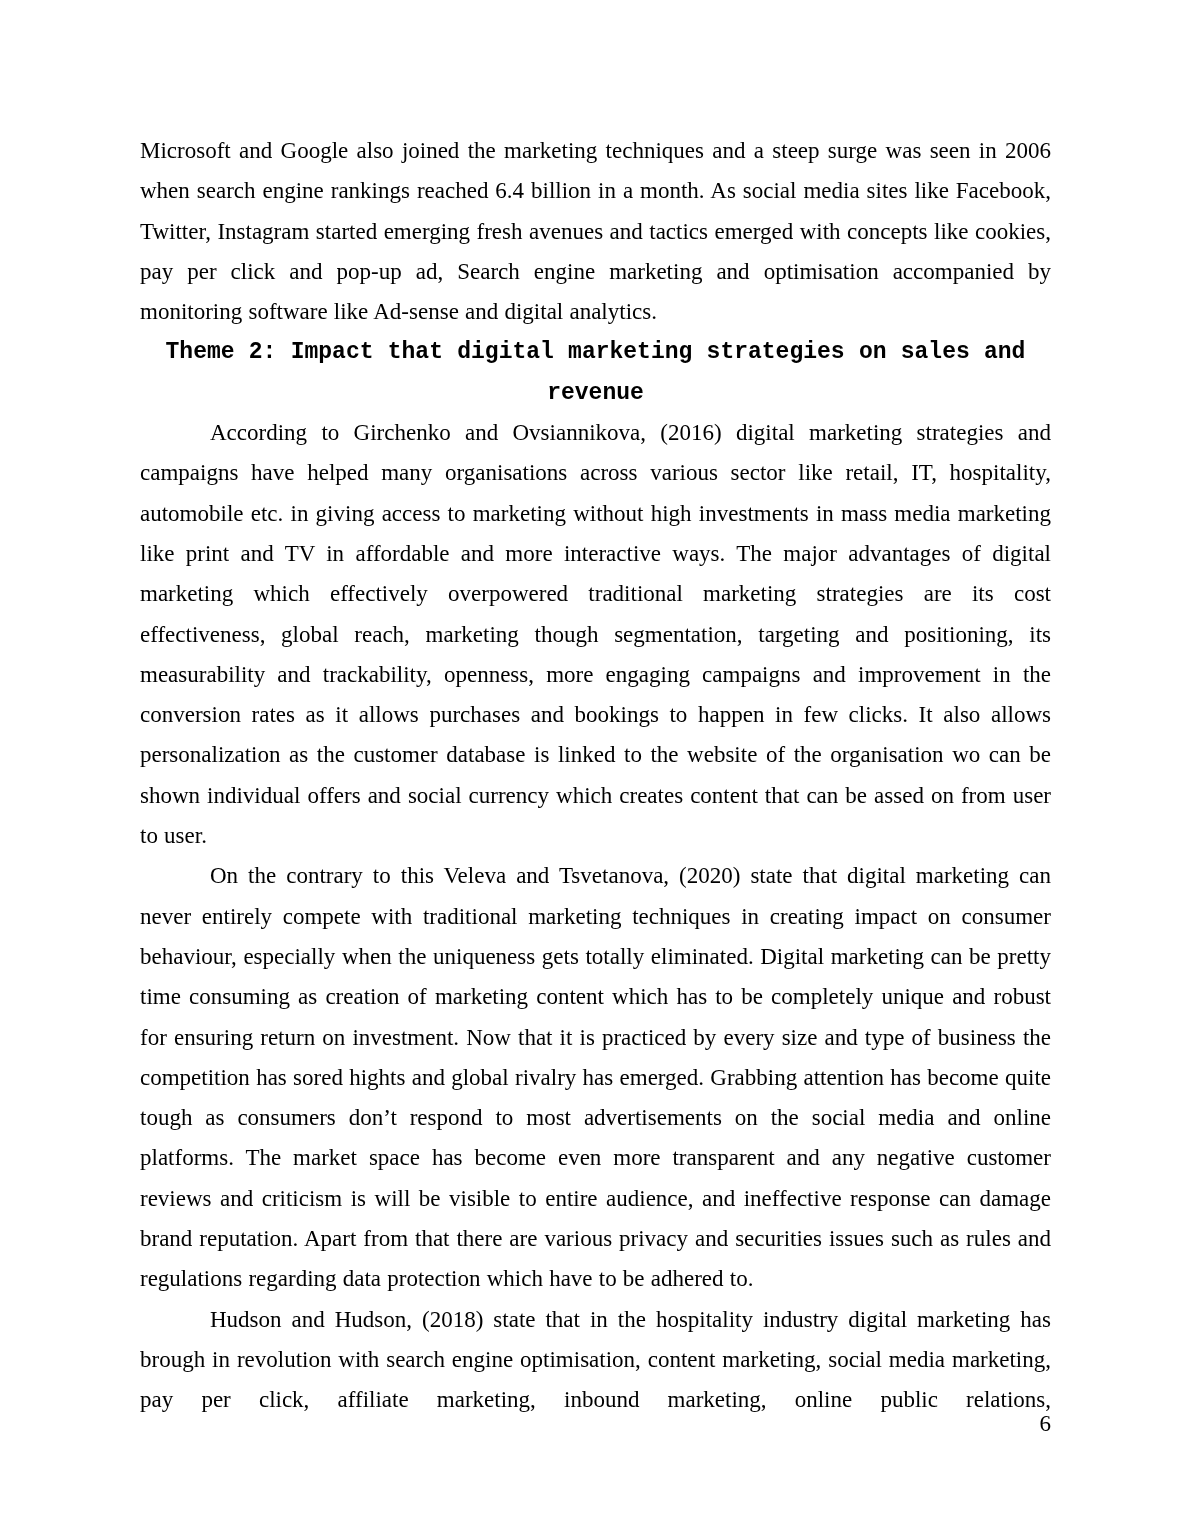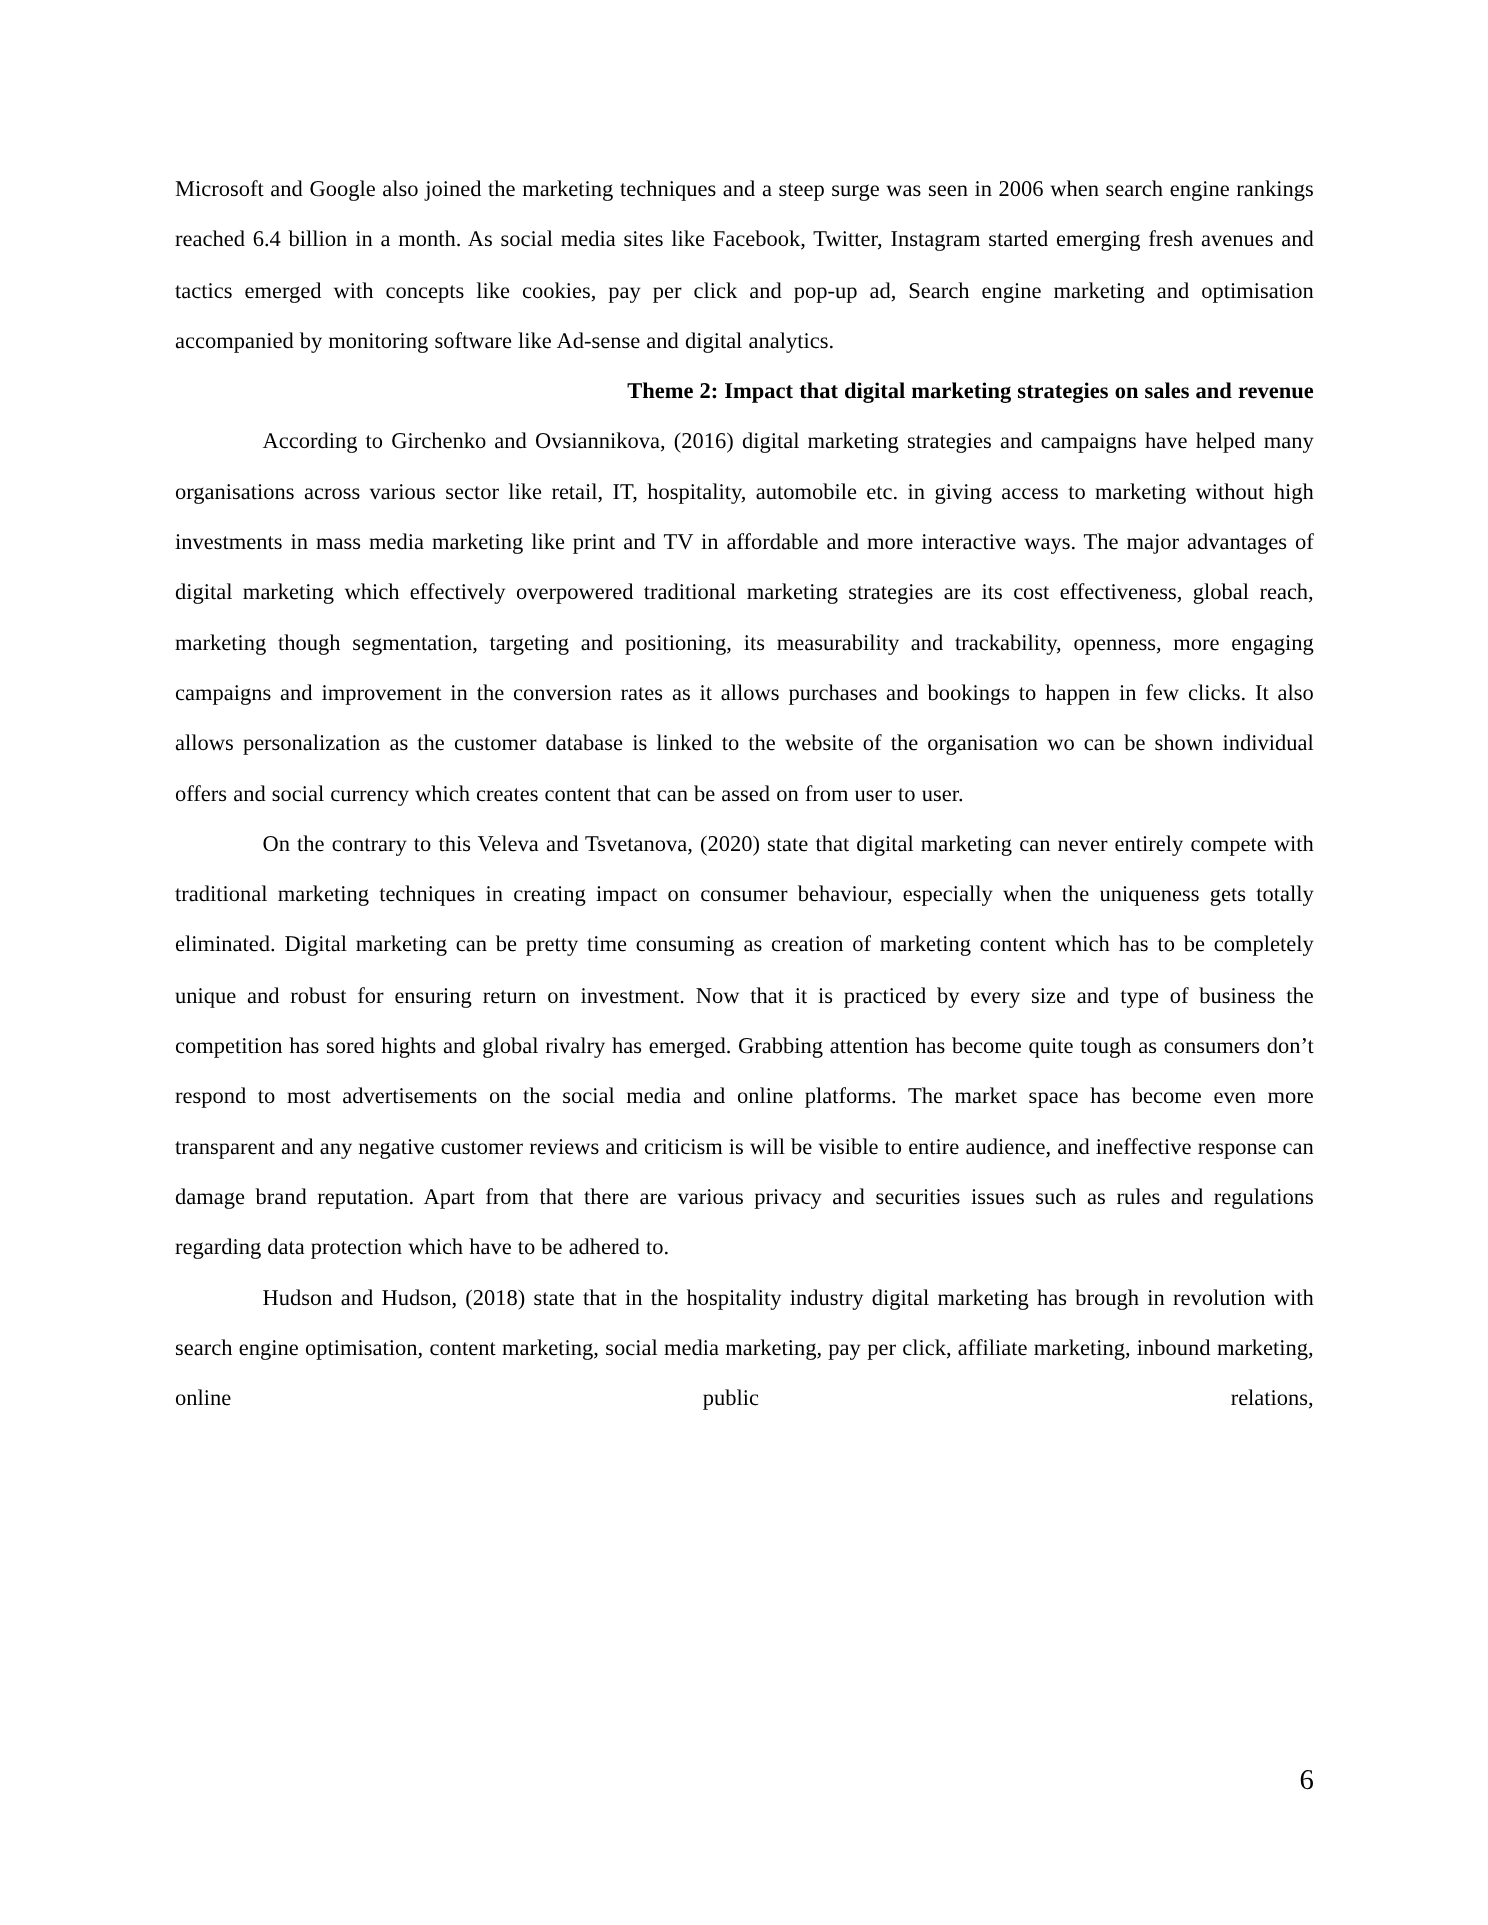--- a/index.html
+++ b/index.html
@@ -24,34 +24,35 @@
     background: #ffffff;
   }
   .text-block {
     position: absolute;
     left: 140px;
     top: 131px;
     width: 911px;
   }
   .par {
     margin: 0;
-    font-size: 18px;
+    font-size: 23px;
     line-height: 40.3px;
     text-align: justify;
     word-spacing: 0.02em;
   }
   .par.indent {
     text-indent: 70px;
   }
   .par.continued {
     text-align-last: justify;
   }
   .par.heading {
     font-weight: bold;
-    text-align: right;
+    text-align: center;
+    font-family: Liberation Mono, monospace;
   }
   .page-number {
     position: absolute;
     top: 1410px;
     right: 139px;
     font-size: 23px;
     line-height: 28px;
   }
 </style>
 </head>

